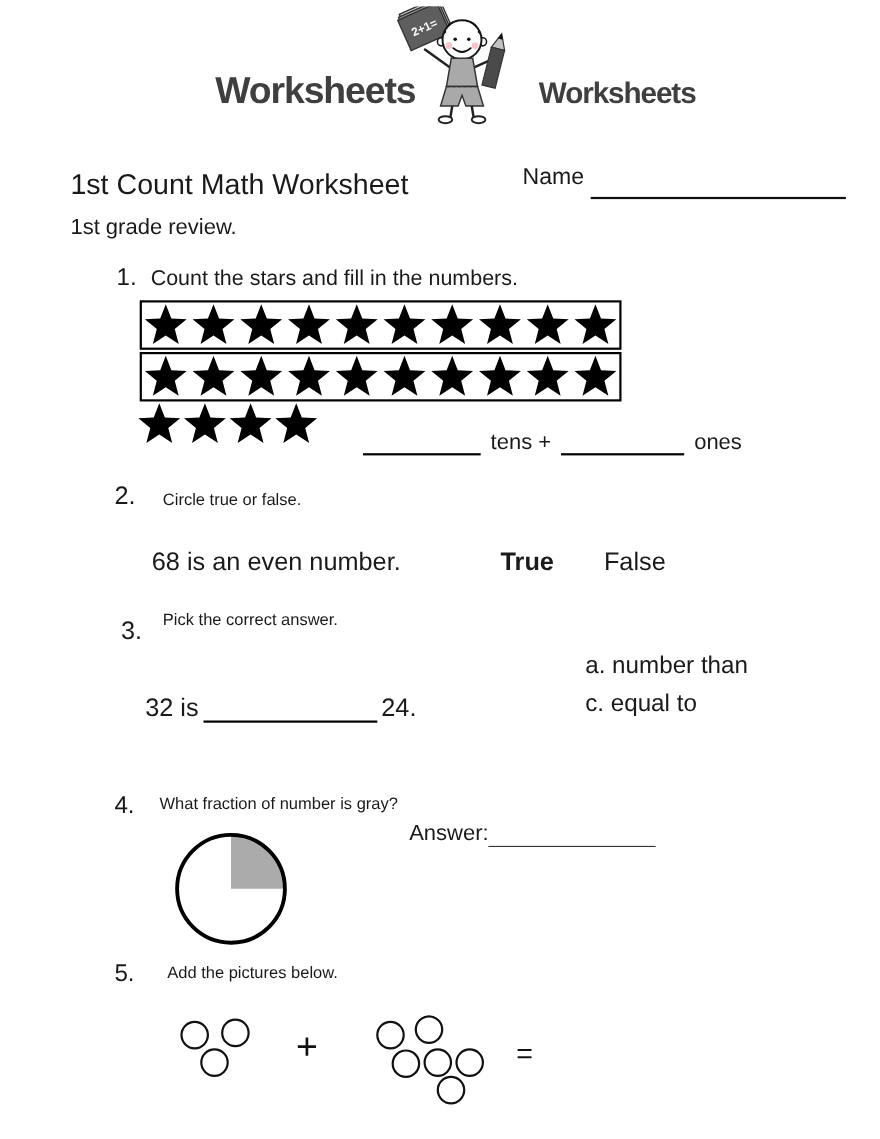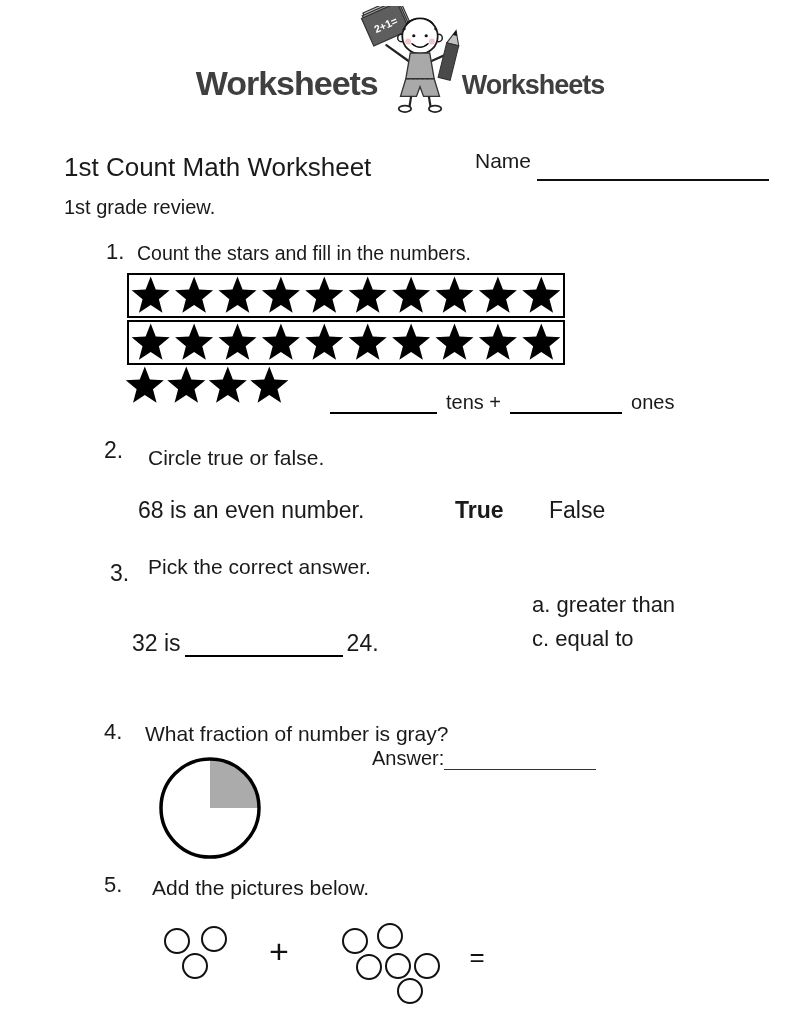--- a/index.html
+++ b/index.html
@@ -3,31 +3,31 @@
 <meta charset="utf-8">
 <style>
   html,body{margin:0;padding:0;}
   body{
     width:800px;height:1035px;background:#ffffff;position:relative;
     font-family:"Liberation Sans", sans-serif;color:#1a1a1a;overflow:hidden;
   }
   .abs{position:absolute;}
   
   .logo-row{position:absolute;top:6px;left:0;width:800px;display:flex;justify-content:center;align-items:flex-start;}
-  .logo-text{font-weight:bold;color:#3f3f3f;letter-spacing:-1px;position:relative;z-index:2;}
+  .logo-text{font-weight:bold;color:#3f3f3f;letter-spacing:-1px;position:relative;z-index:2;margin-left:28px;}
   .logo-text.left{font-size:34px;padding-top:58px;}
   .logo-text.right{font-size:27px;padding-top:64px;}
   .logo-svg{margin:0 -20px;position:relative;z-index:1;}
   
   .title{font-size:26px;letter-spacing:0;}
   .name-label{font-size:21px;}
   .subtitle{font-size:20px;}
   .blankline{display:inline-block;border-bottom:2.5px solid #000;}
   .qnum{font-size:22px;}
-  .qprompt{font-size:21px;}
+  .qprompt{font-size:15px;}
   .statement{font-size:23px;}
   .starbox{border:2px solid #000;width:438px;height:45px;box-sizing:border-box;
            display:flex;align-items:center;justify-content:center;background:#fff;}
   .flexrow{display:flex;align-items:flex-end;}
   .opt-list{font-size:22px;line-height:33.5px;}
   .opt-item{white-space:nowrap;}
 </style>
 </head>
 <body>
 
@@ -134,21 +134,21 @@
 <div class="abs qnum" style="left:104px;top:437px;font-size:23px;">2.</div>
 <div class="abs qprompt" style="left:148px;top:446px;">Circle true or false.</div>
 <div class="abs statement" style="left:138px;top:497px;">68 is an even number.</div>
 <div class="abs statement" style="left:455px;top:497px;font-weight:bold;">True</div>
 <div class="abs statement" style="left:549px;top:497px;">False</div>
 
 <div class="abs qnum" style="left:110px;top:560px;font-size:23px;">3.</div>
 <div class="abs qprompt" style="left:148px;top:555px;">Pick the correct answer.</div>
 
 <div class="abs opt-list" style="left:532px;top:588px;">
-  <div class="opt-item">a. greater than</div>
+  <div class="opt-item">a. number than</div>
   <div class="opt-item">c. equal to</div>
 </div>
 
 <div class="abs flexrow" style="left:132px;top:626px;height:31px;gap:4px;">
   <span class="statement">32 is</span>
   <span class="blankline" style="width:158px;height:26px;border-bottom-width:2px;"></span>
   <span class="statement">24.</span>
 </div>
 
 <div class="abs qnum" style="left:104px;top:719px;">4.</div>

